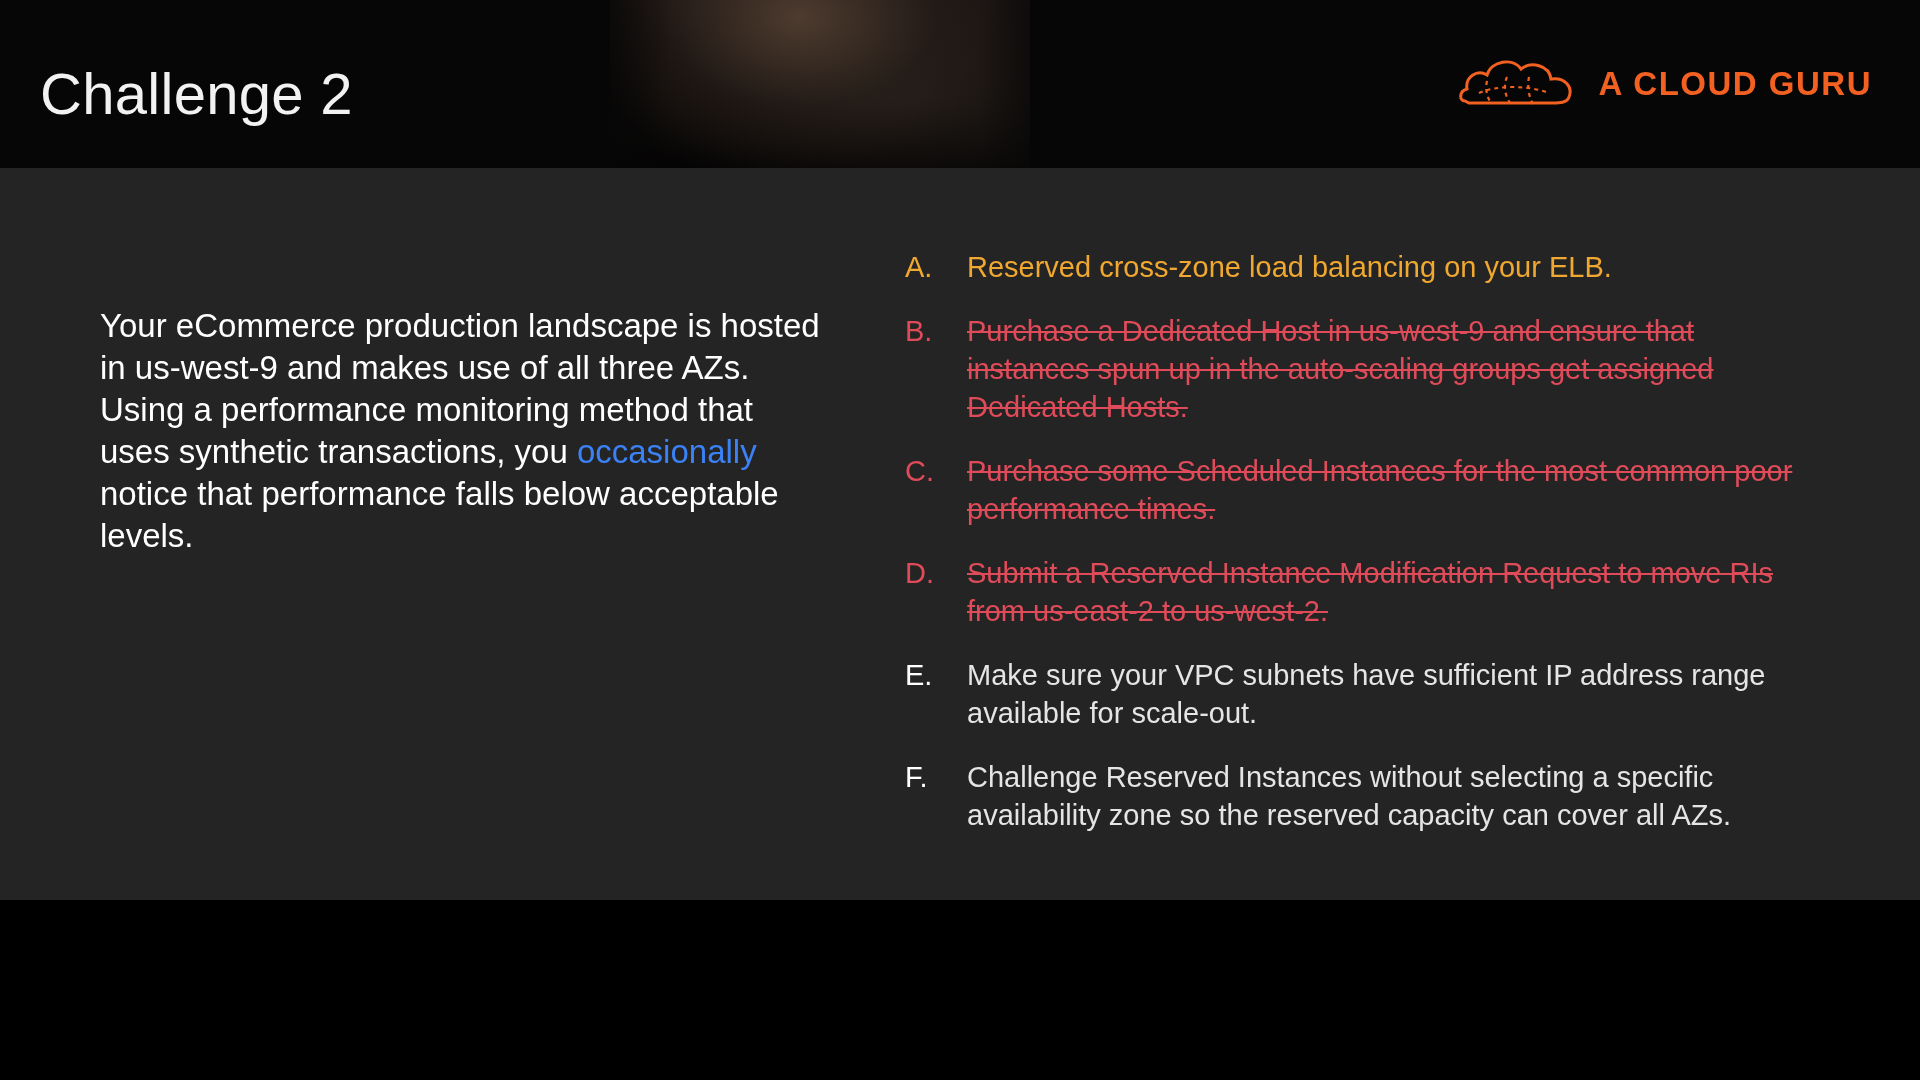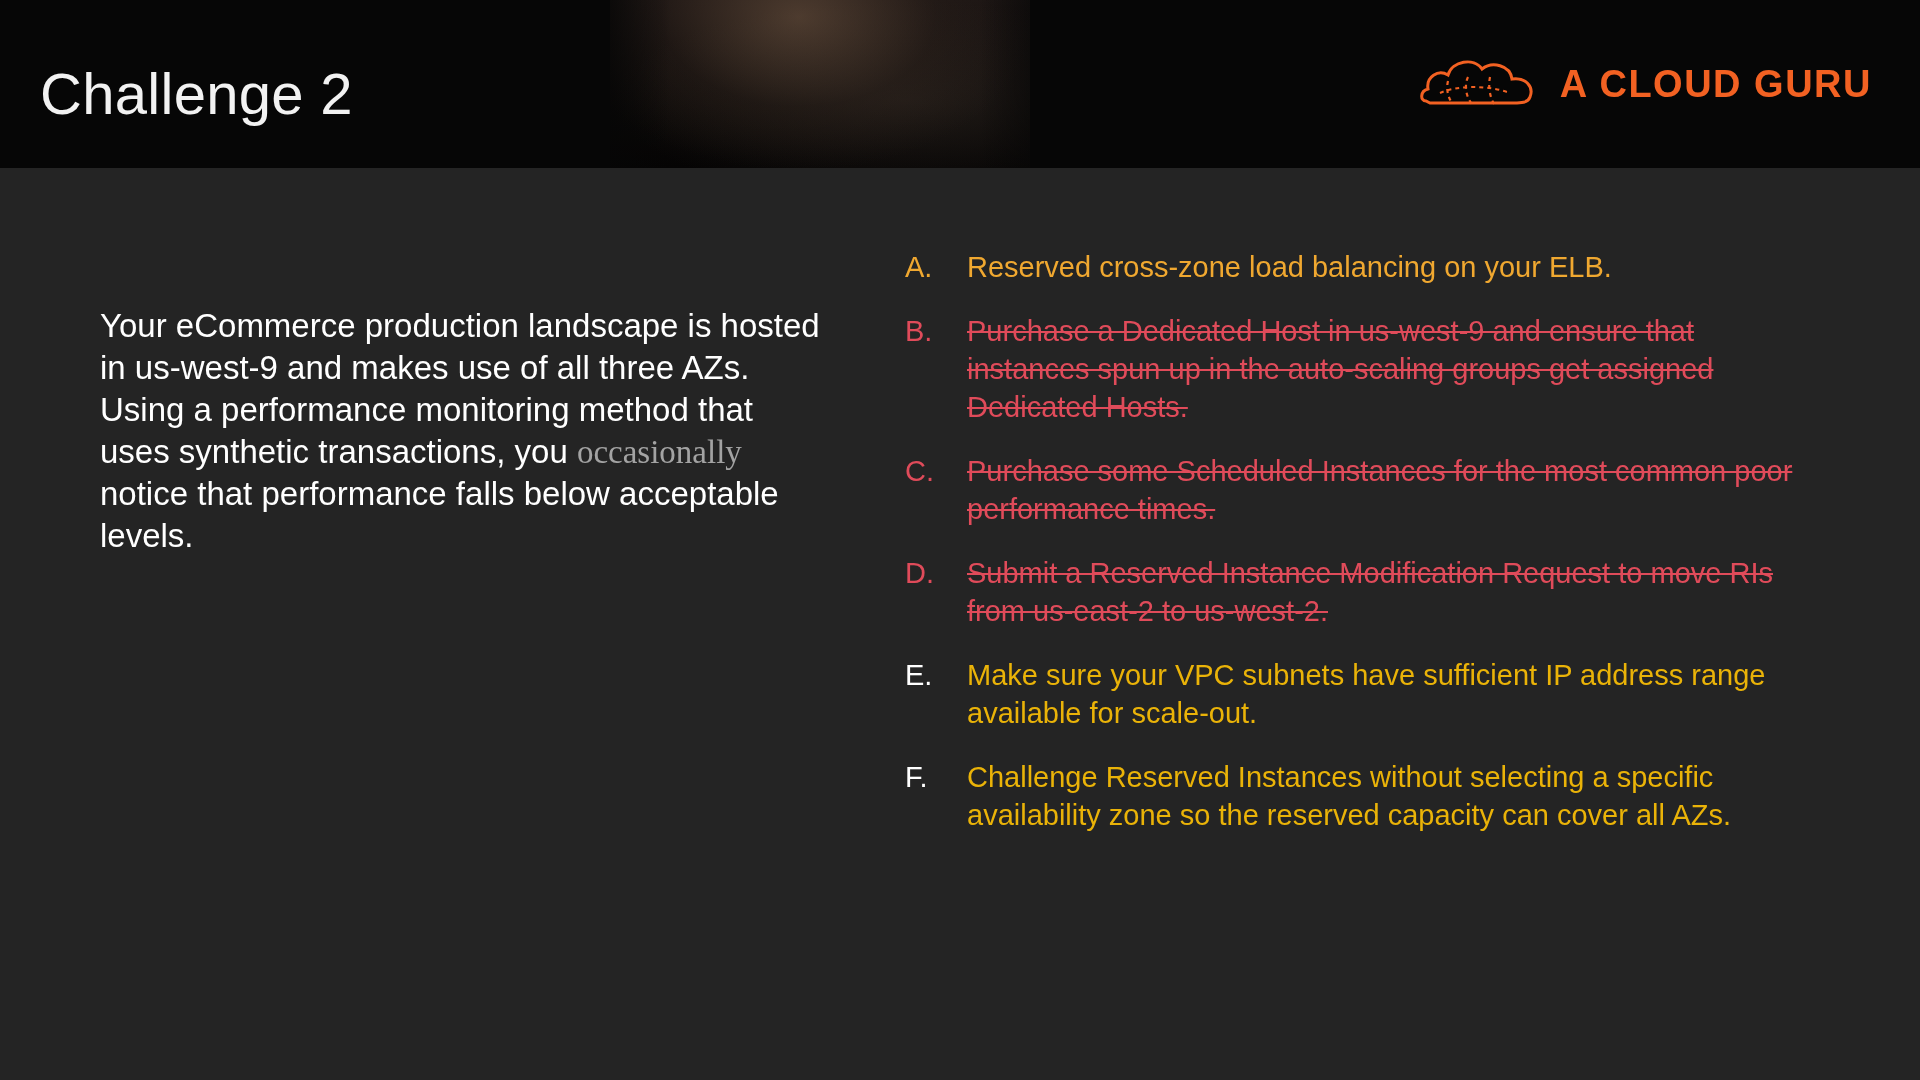--- a/index.html
+++ b/index.html
@@ -9,21 +9,21 @@
   }
   body {
     width: 1920px;
     height: 1080px;
     overflow: hidden;
     font-family: "Liberation Sans", sans-serif;
   }
   .slide {
     position: relative;
     width: 1920px;
-    height: 1080px;
+    height: 900px;
     background: #242424;
     overflow: hidden;
   }
   
   .header {
     position: absolute;
     left: 0;
     top: 0;
     width: 1920px;
     height: 168px;
@@ -72,42 +72,41 @@
     display: flex;
     align-items: center;
     gap: 18px;
   }
   .logo-mark {
     width: 124px;
     height: 66px;
     display: block;
   }
   .logo-text {
-    font-size: 38px;
+    font-size: 33px;
     font-weight: bold;
     letter-spacing: 1.5px;
     color: #f26122;
     white-space: nowrap;
   }
   
   .left-col {
     position: absolute;
     left: 100px;
     top: 305px;
     width: 720px;
   }
   .para {
     font-size: 33px;
     line-height: 42px;
     color: #ffffff;
     margin: 0 0 38px 0;
   }
   .hl {
-    color: #a3a3a3;
-    font-family: Liberation Serif, serif;
+    color: #3b82f6;
   }
   .answers {
     position: absolute;
     left: 905px;
     top: 248px;
     width: 900px;
   }
   .answer {
     display: flex;
     margin-bottom: 26px;
@@ -115,21 +114,21 @@
   .answer-letter {
     width: 62px;
     flex: 0 0 62px;
     font-size: 29px;
     line-height: 38px;
     color: #ffffff;
   }
   .answer-text {
     font-size: 29px;
     line-height: 38px;
-    color: #eab308;
+    color: #e5e5e5;
     flex: 1 1 auto;
   }
   .answer.state-highlight .answer-letter,
   .answer.state-highlight .answer-text {
     color: #f0a830;
   }
   .answer.state-struck .answer-letter,
   .answer.state-struck .answer-text {
     color: #e04b5a;
   }

